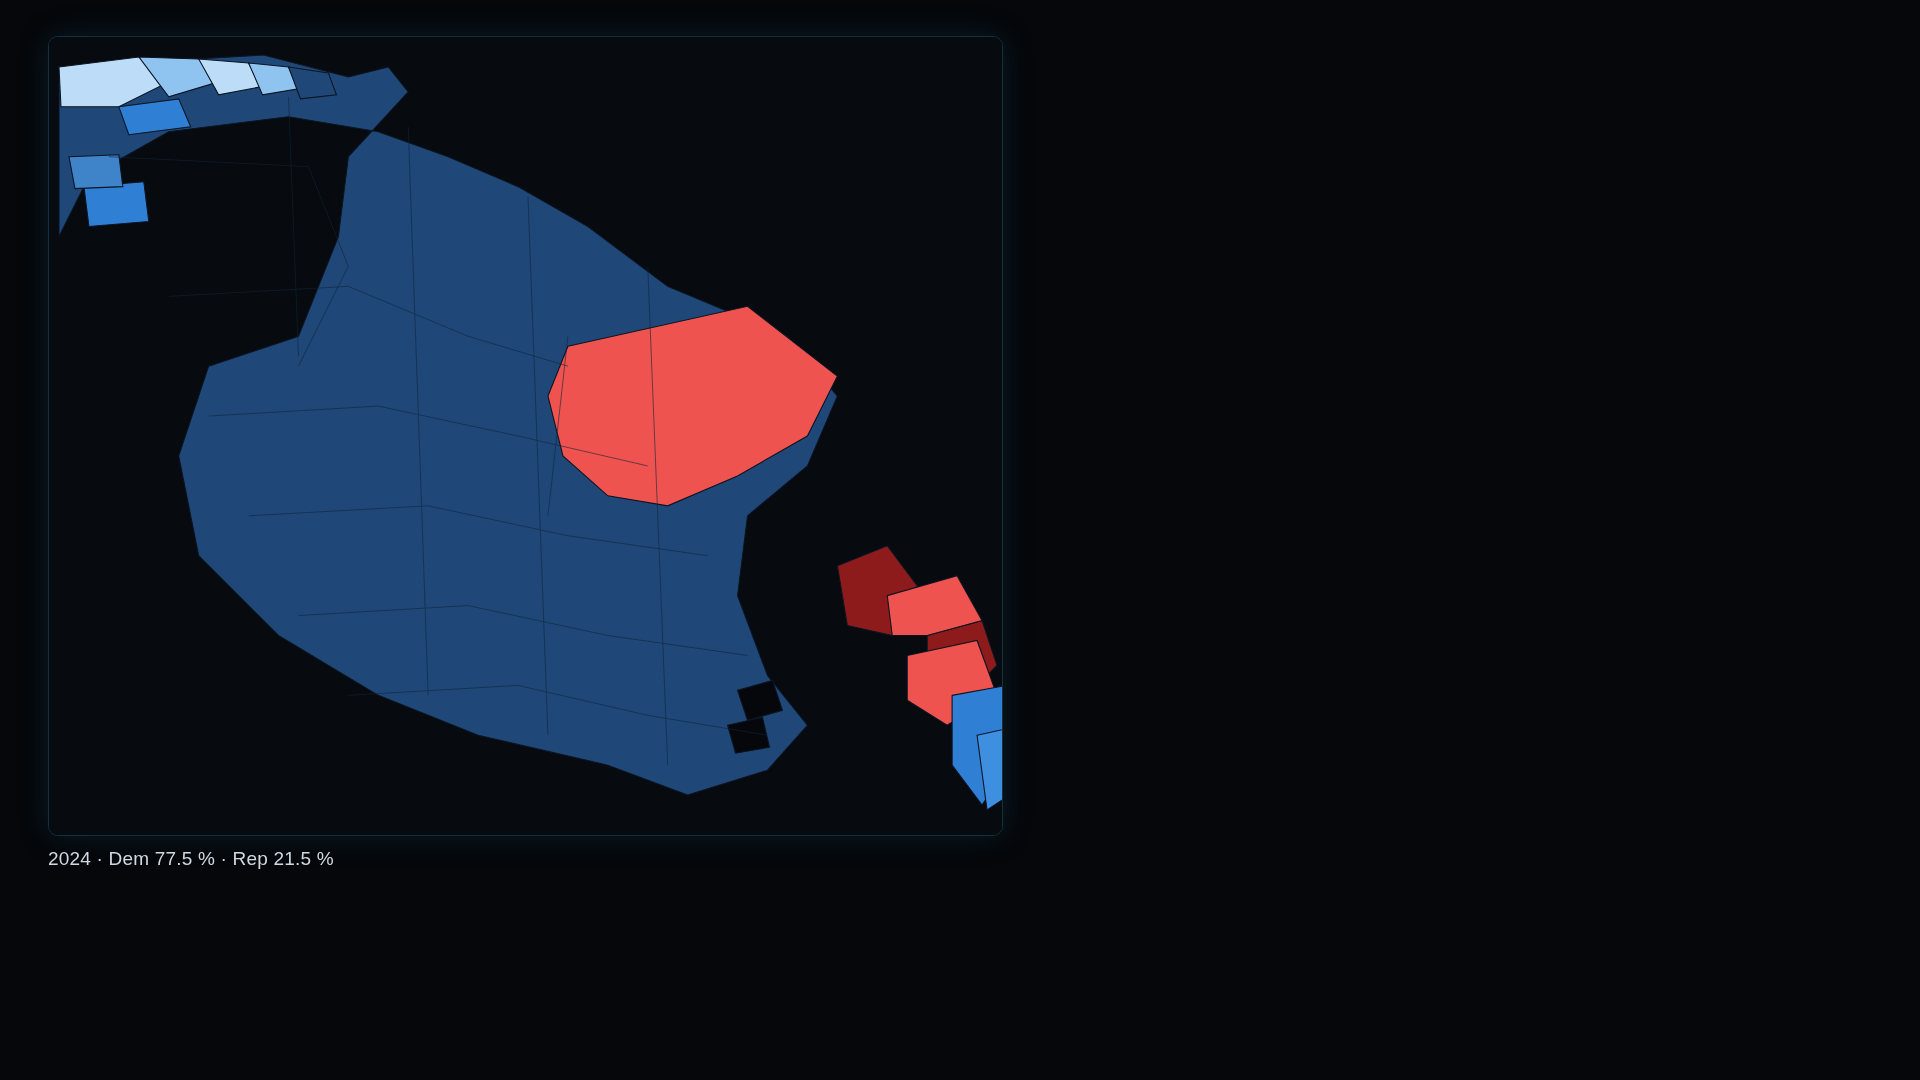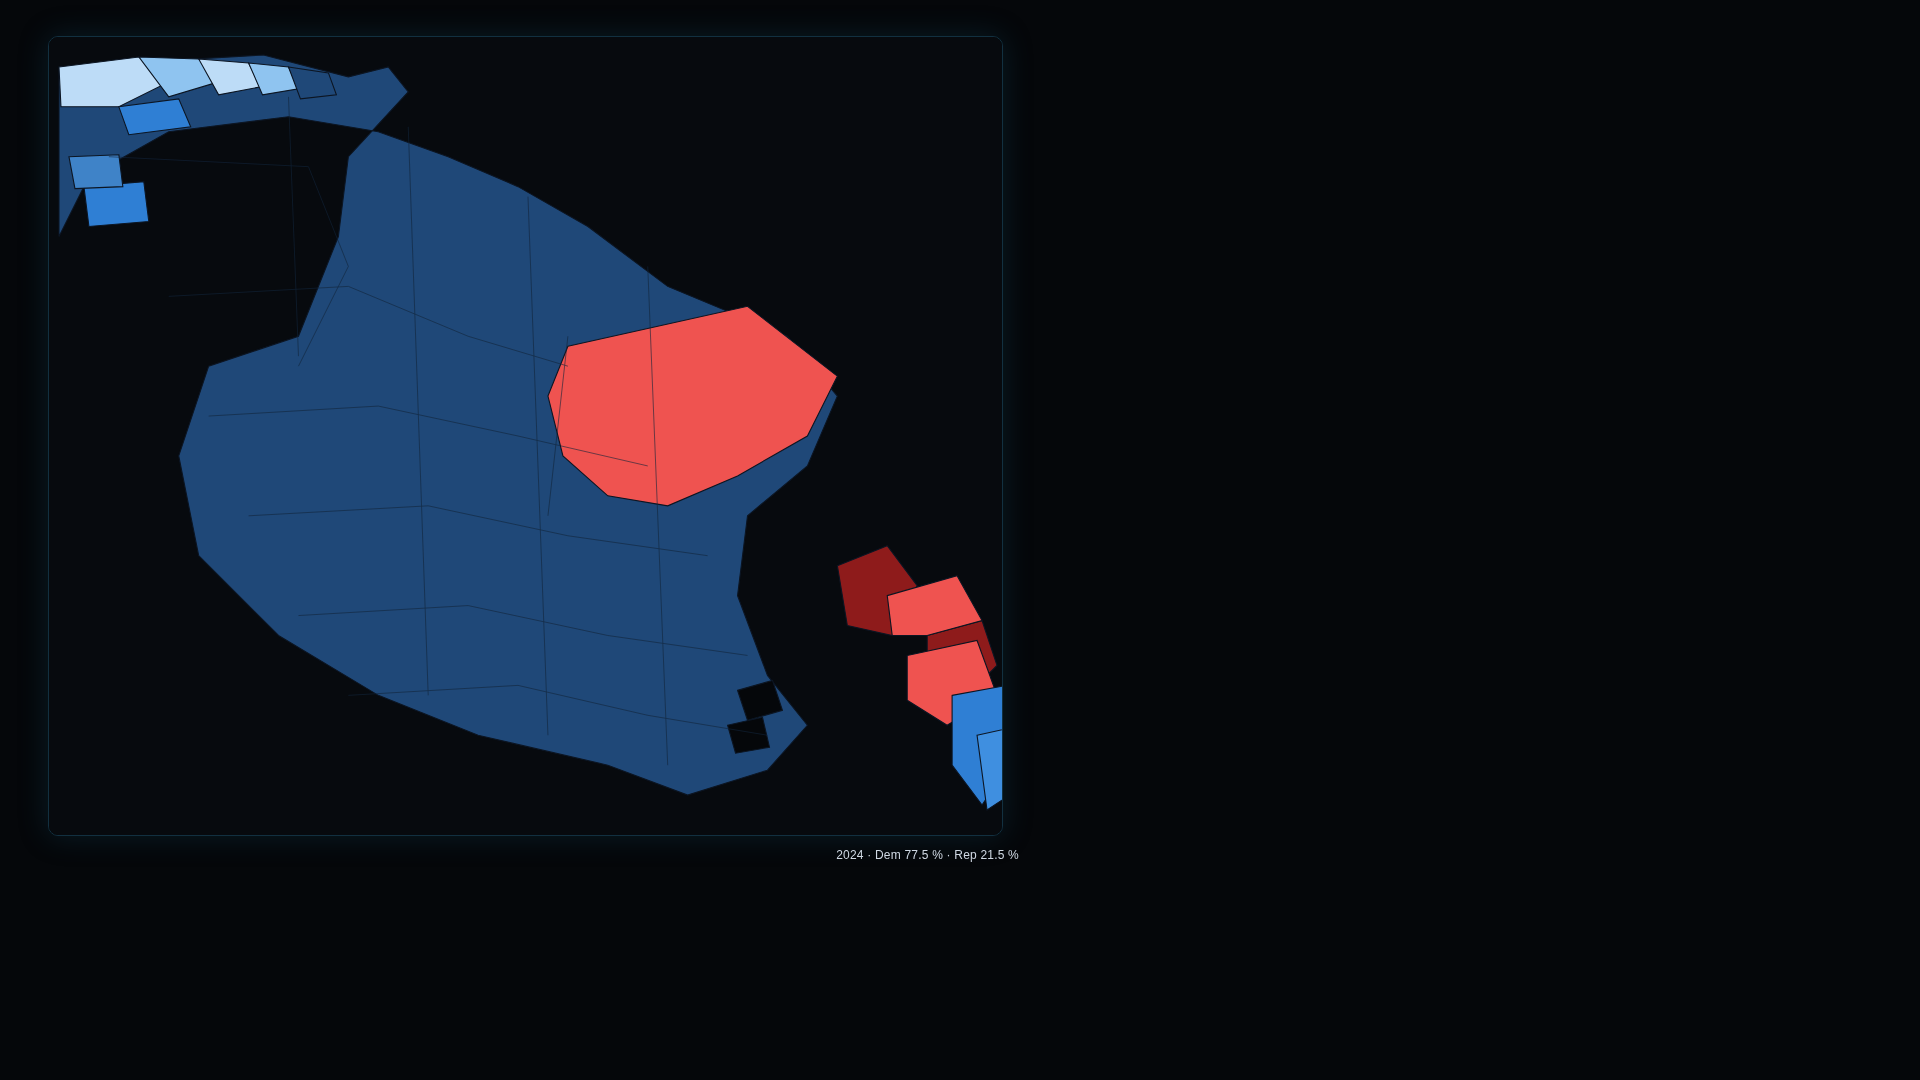--- a/index.html
+++ b/index.html
@@ -25,24 +25,24 @@
     width: 955px; height: 800px;
     border: 1px solid #123040;
     border-radius: 10px;
     background: #070a0e;
     box-shadow: 0 0 30px rgba(25,90,120,0.25);
     overflow: hidden;
   }
   .map-frame svg { display: block; width: 100%; height: 100%; }
   .map-caption {
     position: absolute;
-    left: 64px; top: 848px;
+    left: 48px; top: 848px;
     width: 955px;
-    text-align: right;
-    font-size: 12px;
+    text-align: left;
+    font-size: 19px;
     color: #cfd8e3;
     letter-spacing: .2px;
   }
 
   
   .data-panel {
     position: relative;
     width: 880px; height: 1080px;
     flex: 0 0 880px;
     padding: 28px 0 0 0;

